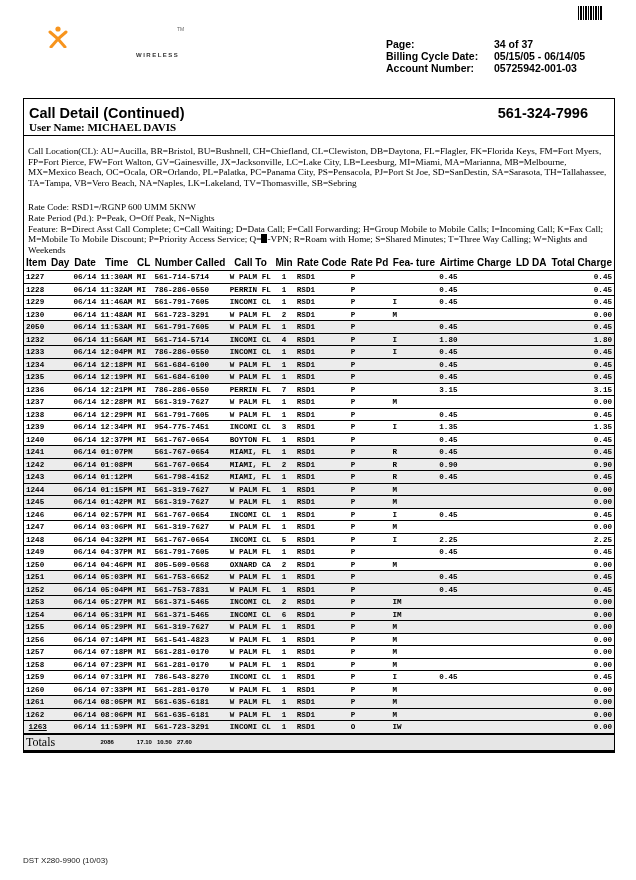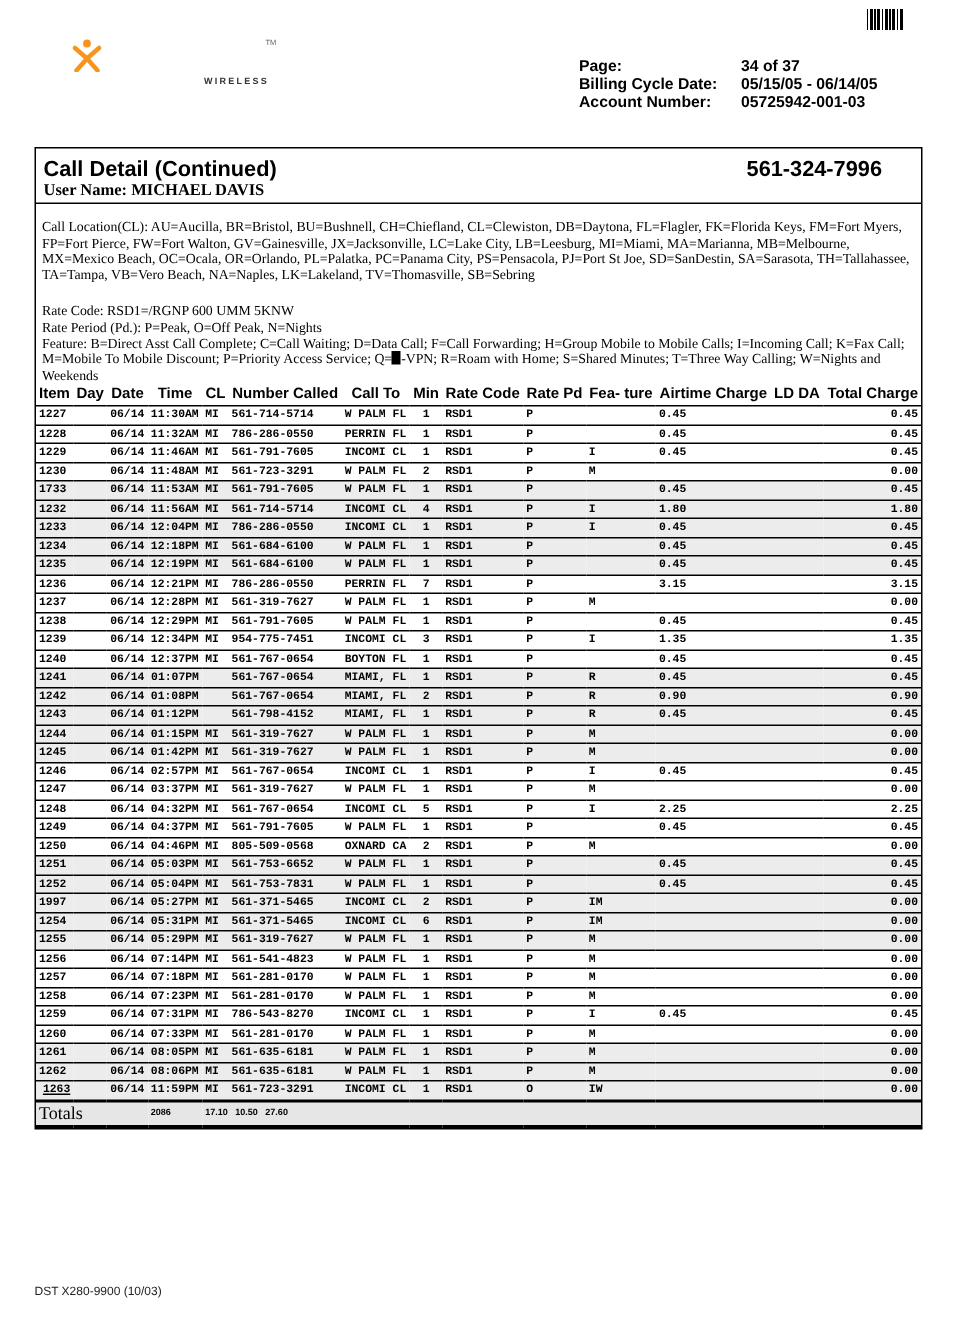--- a/index.html
+++ b/index.html
@@ -153,21 +153,21 @@
           <td style="text-align: left;">W PALM FL</td>
           <td style="text-align: center;">2</td>
           <td style="text-align: left;">RSD1</td>
           <td style="text-align: left;">P</td>
           <td style="text-align: left;">M</td>
           <td style="text-align: left;"></td>
           <td style="text-align: left;"></td>
           <td style="text-align: right;">0.00</td>
         </tr>
         <tr class="shade">
-          <td style="text-align: left;">1733</td>
+          <td style="text-align: left;">2050</td>
           <td style="text-align: left;"></td>
           <td style="text-align: left;">06/14</td>
           <td style="text-align: left;">11:53AM</td>
           <td style="text-align: left;">MI</td>
           <td style="text-align: left;">561-791-7605</td>
           <td style="text-align: left;">W PALM FL</td>
           <td style="text-align: center;">1</td>
           <td style="text-align: left;">RSD1</td>
           <td style="text-align: left;">P</td>
           <td style="text-align: left;"></td>
@@ -412,21 +412,21 @@
           <td style="text-align: left;">P</td>
           <td style="text-align: left;">I</td>
           <td style="text-align: left;">0.45</td>
           <td style="text-align: left;"></td>
           <td style="text-align: right;">0.45</td>
         </tr>
         <tr>
           <td style="text-align: left;">1247</td>
           <td style="text-align: left;"></td>
           <td style="text-align: left;">06/14</td>
-          <td style="text-align: left;">03:37PM</td>
+          <td style="text-align: left;">03:06PM</td>
           <td style="text-align: left;">MI</td>
           <td style="text-align: left;">561-319-7627</td>
           <td style="text-align: left;">W PALM FL</td>
           <td style="text-align: center;">1</td>
           <td style="text-align: left;">RSD1</td>
           <td style="text-align: left;">P</td>
           <td style="text-align: left;">M</td>
           <td style="text-align: left;"></td>
           <td style="text-align: left;"></td>
           <td style="text-align: right;">0.00</td>
@@ -505,21 +505,21 @@
           <td style="text-align: left;">W PALM FL</td>
           <td style="text-align: center;">1</td>
           <td style="text-align: left;">RSD1</td>
           <td style="text-align: left;">P</td>
           <td style="text-align: left;"></td>
           <td style="text-align: left;">0.45</td>
           <td style="text-align: left;"></td>
           <td style="text-align: right;">0.45</td>
         </tr>
         <tr class="shade">
-          <td style="text-align: left;">1997</td>
+          <td style="text-align: left;">1253</td>
           <td style="text-align: left;"></td>
           <td style="text-align: left;">06/14</td>
           <td style="text-align: left;">05:27PM</td>
           <td style="text-align: left;">MI</td>
           <td style="text-align: left;">561-371-5465</td>
           <td style="text-align: left;">INCOMI CL</td>
           <td style="text-align: center;">2</td>
           <td style="text-align: left;">RSD1</td>
           <td style="text-align: left;">P</td>
           <td style="text-align: left;">IM</td>

